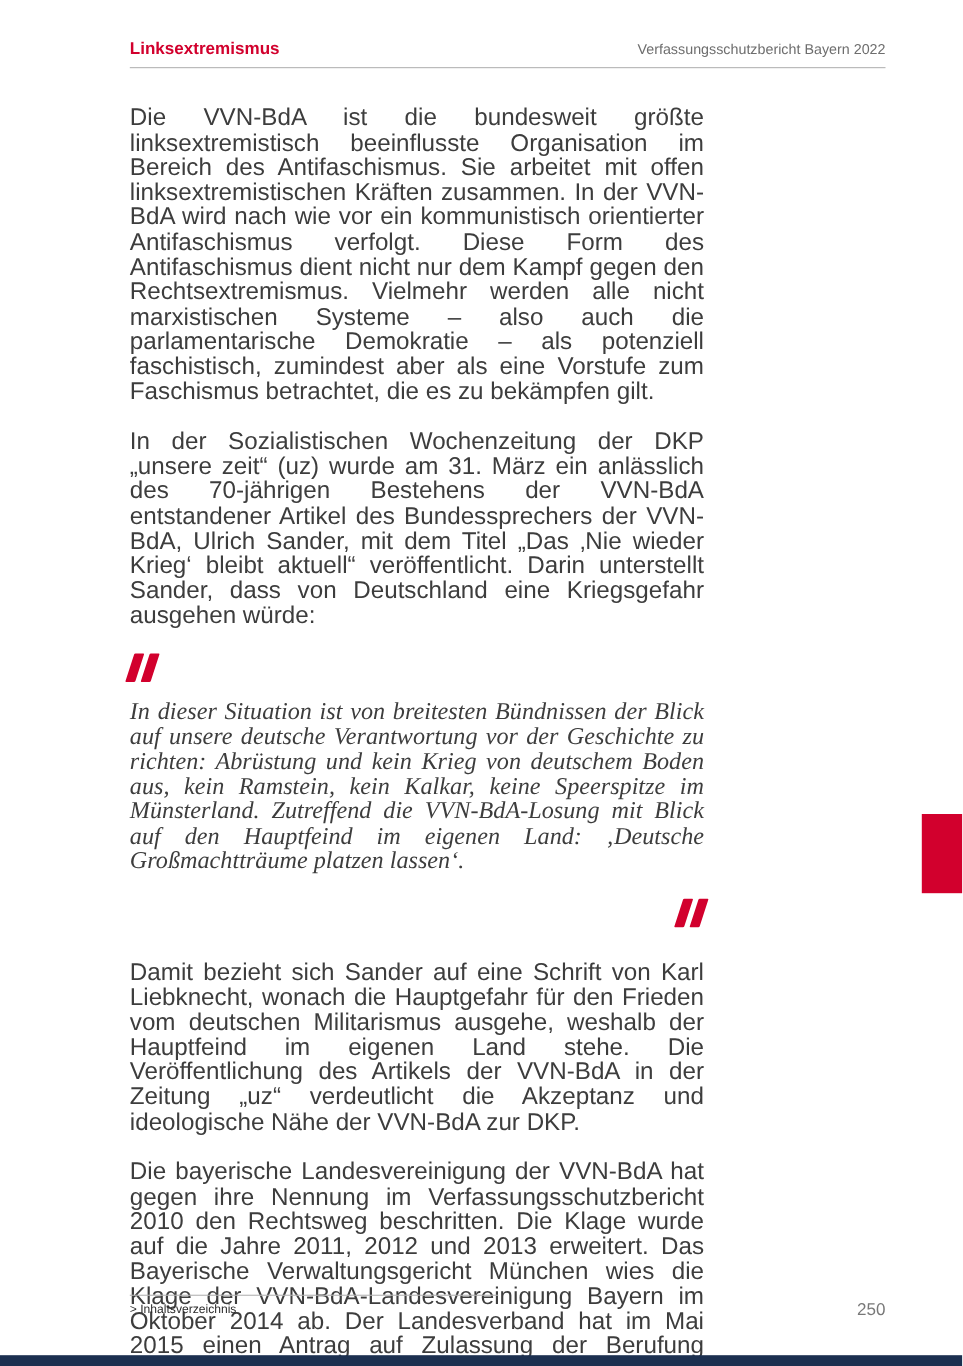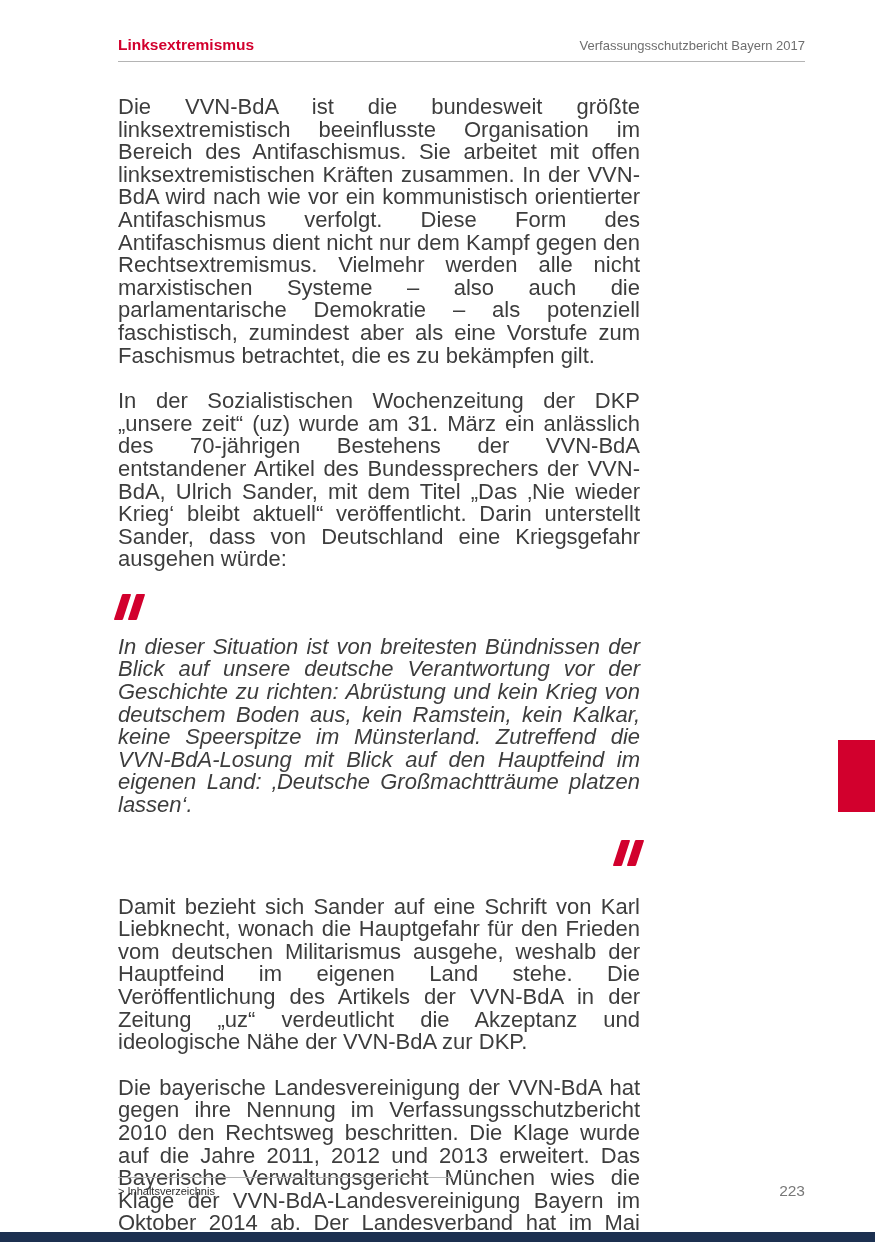--- a/index.html
+++ b/index.html
@@ -55,21 +55,21 @@
     width: 522px;
     top: 96px;
     color: var(--body-text);
     font-size: 22px;
     line-height: 22.6px;
     text-align: justify;
   }
   .content p { margin: 0 0 23px 0; }
 
   
-  .quote-block { margin-top: 6px; }
+  .quote-block { margin-top: 6px; font-family: Liberation Serif, serif; }
   .qmark {
     display: flex;
     gap: 5px;
     height: 26px;
     margin: 8px 0 16px 0;
   }
   .qmark .bar {
     width: 9px;
     height: 26px;
     background: var(--accent-red);
@@ -132,21 +132,21 @@
     background: var(--footer-bar-blue);
   }
 </style>
 </head>
 <body>
 
 <div class="page">
 
   <div class="header">
     <span class="section-title">Linksextremismus</span>
-    <span class="report-title">Verfassungsschutzbericht Bayern 2017</span>
+    <span class="report-title">Verfassungsschutzbericht Bayern 2022</span>
   </div>
   <div class="header-rule"></div>
 
   <div class="content">
     <p>Die VVN-BdA ist die bundesweit größte linksextremistisch beeinflusste Organisation im Bereich des Antifaschismus. Sie arbeitet mit offen linksextremistischen Kräften zusammen. In der VVN-BdA wird nach wie vor ein kommunistisch orientierter Antifaschismus verfolgt. Diese Form des Antifaschismus dient nicht nur dem Kampf gegen den Rechtsextremismus. Vielmehr werden alle nicht marxistischen Systeme – also auch die parlamentarische Demokratie – als potenziell faschistisch, zumindest aber als eine Vorstufe zum Faschismus betrachtet, die es zu bekämpfen gilt.</p>
     <p>In der Sozialistischen Wochenzeitung der DKP „unsere zeit“ (uz) wurde am 31. März ein anlässlich des 70-jährigen Bestehens der VVN-BdA entstandener Artikel des Bundessprechers der VVN-BdA, Ulrich Sander, mit dem Titel „Das ‚Nie wieder Krieg‘ bleibt aktuell“ veröffentlicht. Darin unterstellt Sander, dass von Deutschland eine Kriegsgefahr ausgehen würde:</p>
 
     <div class="quote-block">
       <div class="qmark">
         <div class="bar"></div>
@@ -162,17 +162,17 @@
     </div>
 
     <p>Damit bezieht sich Sander auf eine Schrift von Karl Liebknecht, wonach die Hauptgefahr für den Frieden vom deutschen Militarismus ausgehe, weshalb der Hauptfeind im eigenen Land stehe. Die Veröffentlichung des Artikels der VVN-BdA in der Zeitung „uz“ verdeutlicht die Akzeptanz und ideologische Nähe der VVN-BdA zur DKP.</p>
     <p>Die bayerische Landesvereinigung der VVN-BdA hat gegen ihre Nennung im Verfassungsschutzbericht 2010 den Rechtsweg beschritten. Die Klage wurde auf die Jahre 2011, 2012 und 2013 erweitert. Das Bayerische Verwaltungsgericht München wies die Klage der VVN-BdA-Landesvereinigung Bayern im Oktober 2014 ab. Der Landesverband hat im Mai 2015 einen Antrag auf Zulassung der Berufung gestellt, über den noch nicht entschieden ist.</p>
   </div>
 
   <div class="chapter-tab"></div>
 
   <div class="footer-rule"></div>
   <a class="footer-link">&gt; Inhaltsverzeichnis</a>
-  <span class="page-number">223</span>
+  <span class="page-number">250</span>
 
   <div class="footer-bar"></div>
 
 </div>
 
 </body></html>

